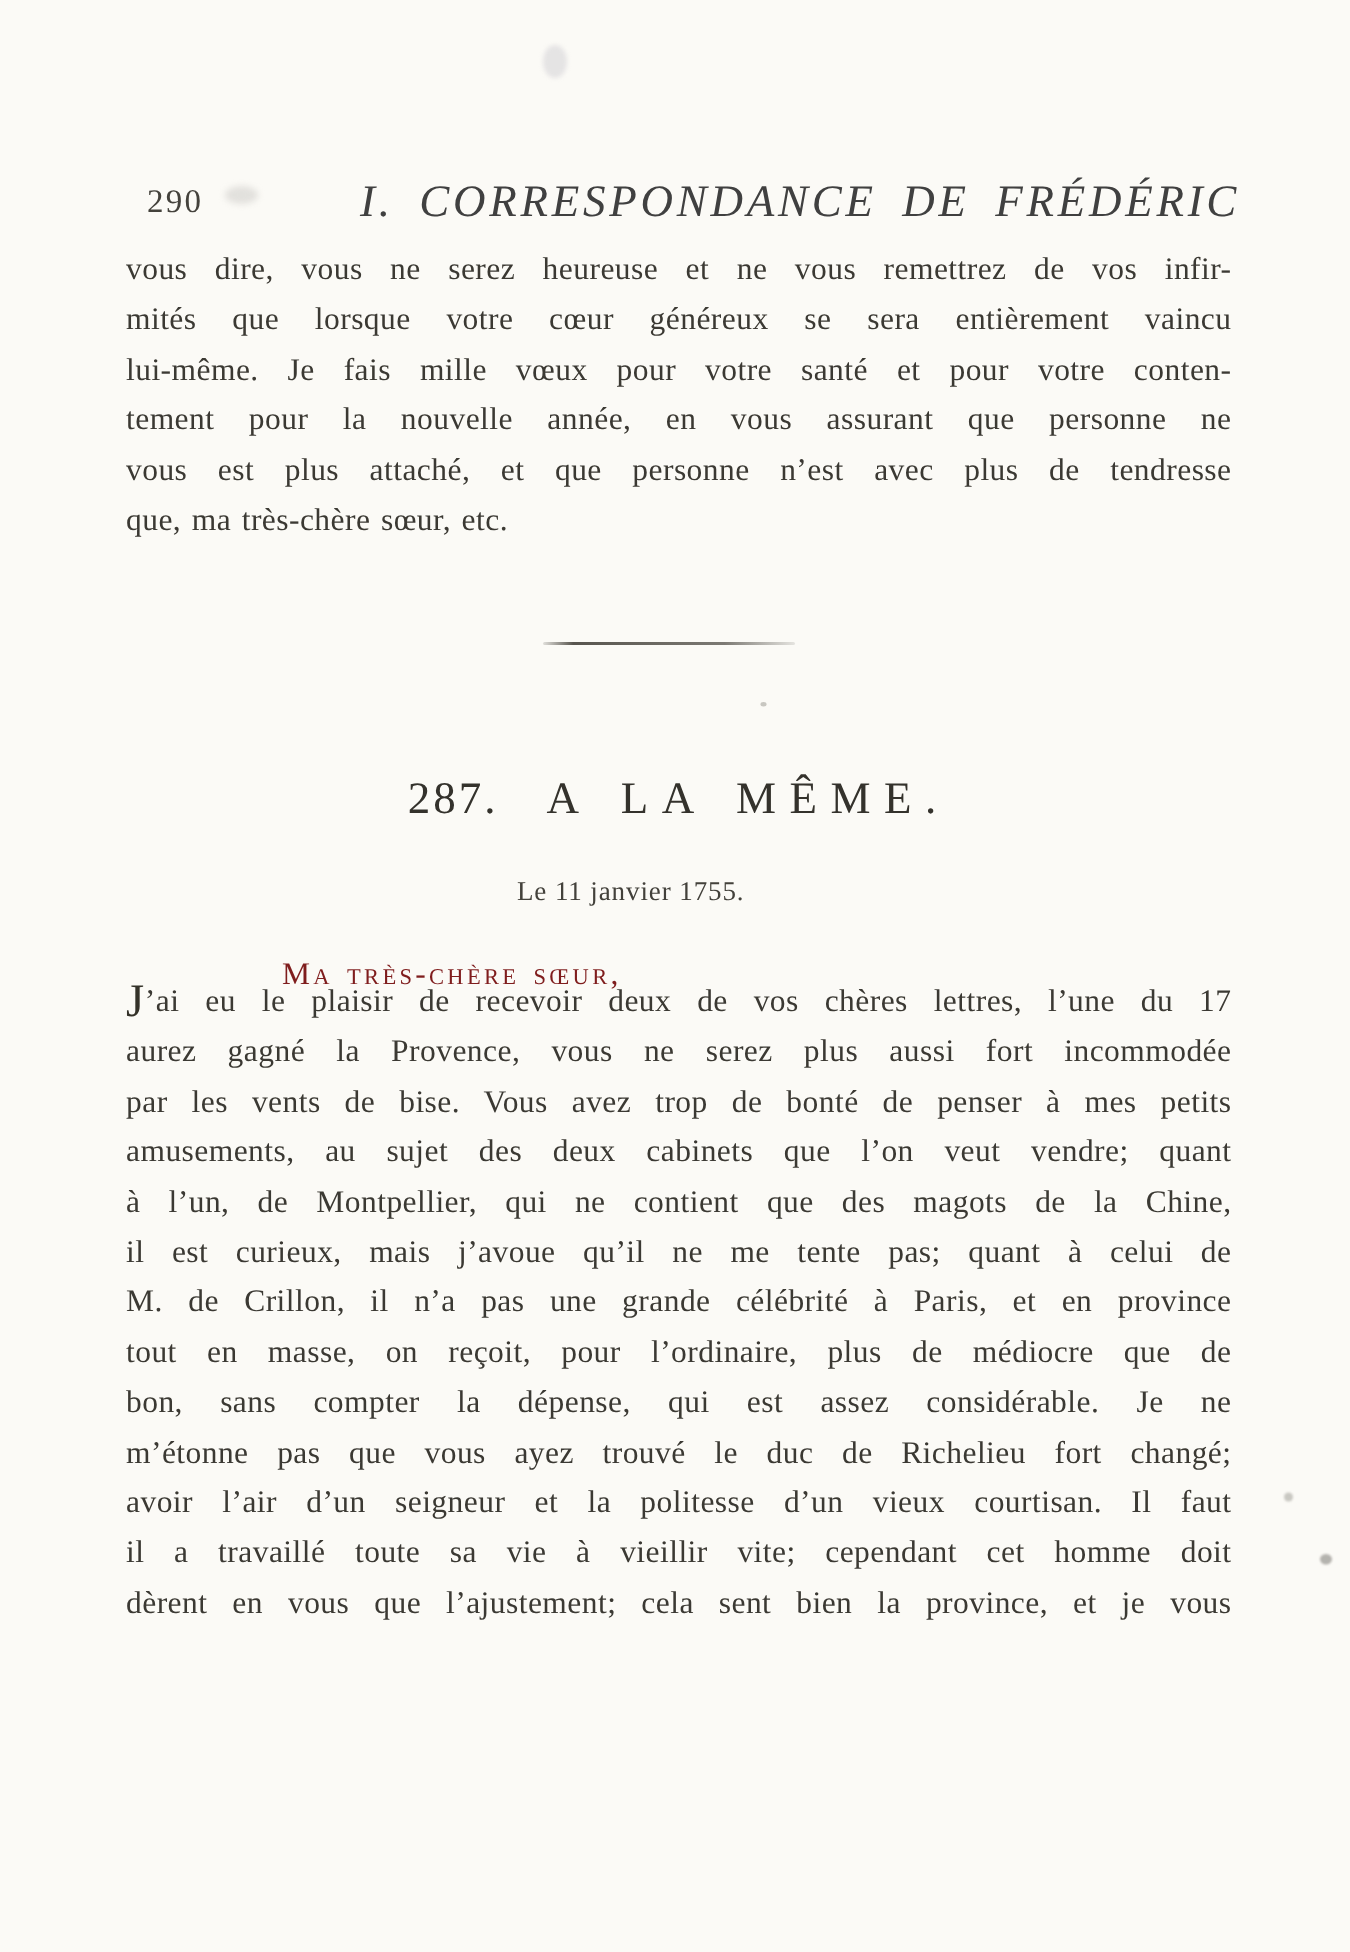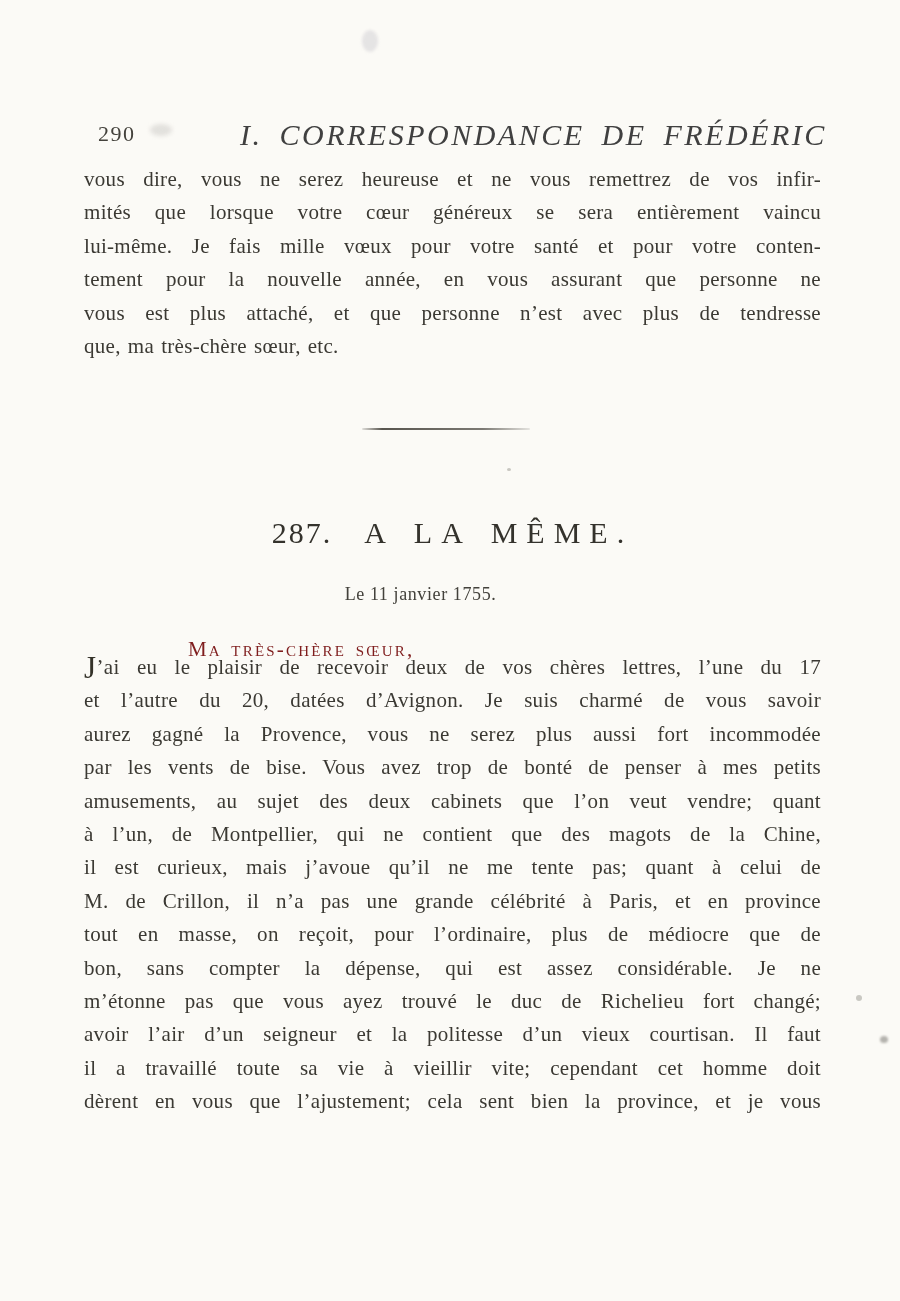--- a/index.html
+++ b/index.html
@@ -98,21 +98,20 @@
   <div class="heading">
     <span class="heading-num">287.</span><span class="heading-title">A LA MÊME.</span>
   </div>
 
   <div class="dateline">Le 11 janvier 1755.</div>
 
   <div class="salutation">Ma très-chère sœur,</div>
 
   <div class="para para-body">
     <div class="line"><span class="dropcap">J</span><span>’ai eu le plaisir de recevoir deux de vos chères lettres, l’une du 17</span></div>
-    <div class="line">et l’autre du 20, datées d’Avignon. Je suis charmé de vous savoir</div>
     <div class="line">aurez gagné la Provence, vous ne serez plus aussi fort incommodée</div>
     <div class="line">par les vents de bise. Vous avez trop de bonté de penser à mes petits</div>
     <div class="line">amusements, au sujet des deux cabinets que l’on veut vendre; quant</div>
     <div class="line">à l’un, de Montpellier, qui ne contient que des magots de la Chine,</div>
     <div class="line">il est curieux, mais j’avoue qu’il ne me tente pas; quant à celui de</div>
     <div class="line">M. de Crillon, il n’a pas une grande célébrité à Paris, et en province</div>
     <div class="line">tout en masse, on reçoit, pour l’ordinaire, plus de médiocre que de</div>
     <div class="line">bon, sans compter la dépense, qui est assez considérable. Je ne</div>
     <div class="line">m’étonne pas que vous ayez trouvé le duc de Richelieu fort changé;</div>
     <div class="line">avoir l’air d’un seigneur et la politesse d’un vieux courtisan. Il faut</div>

